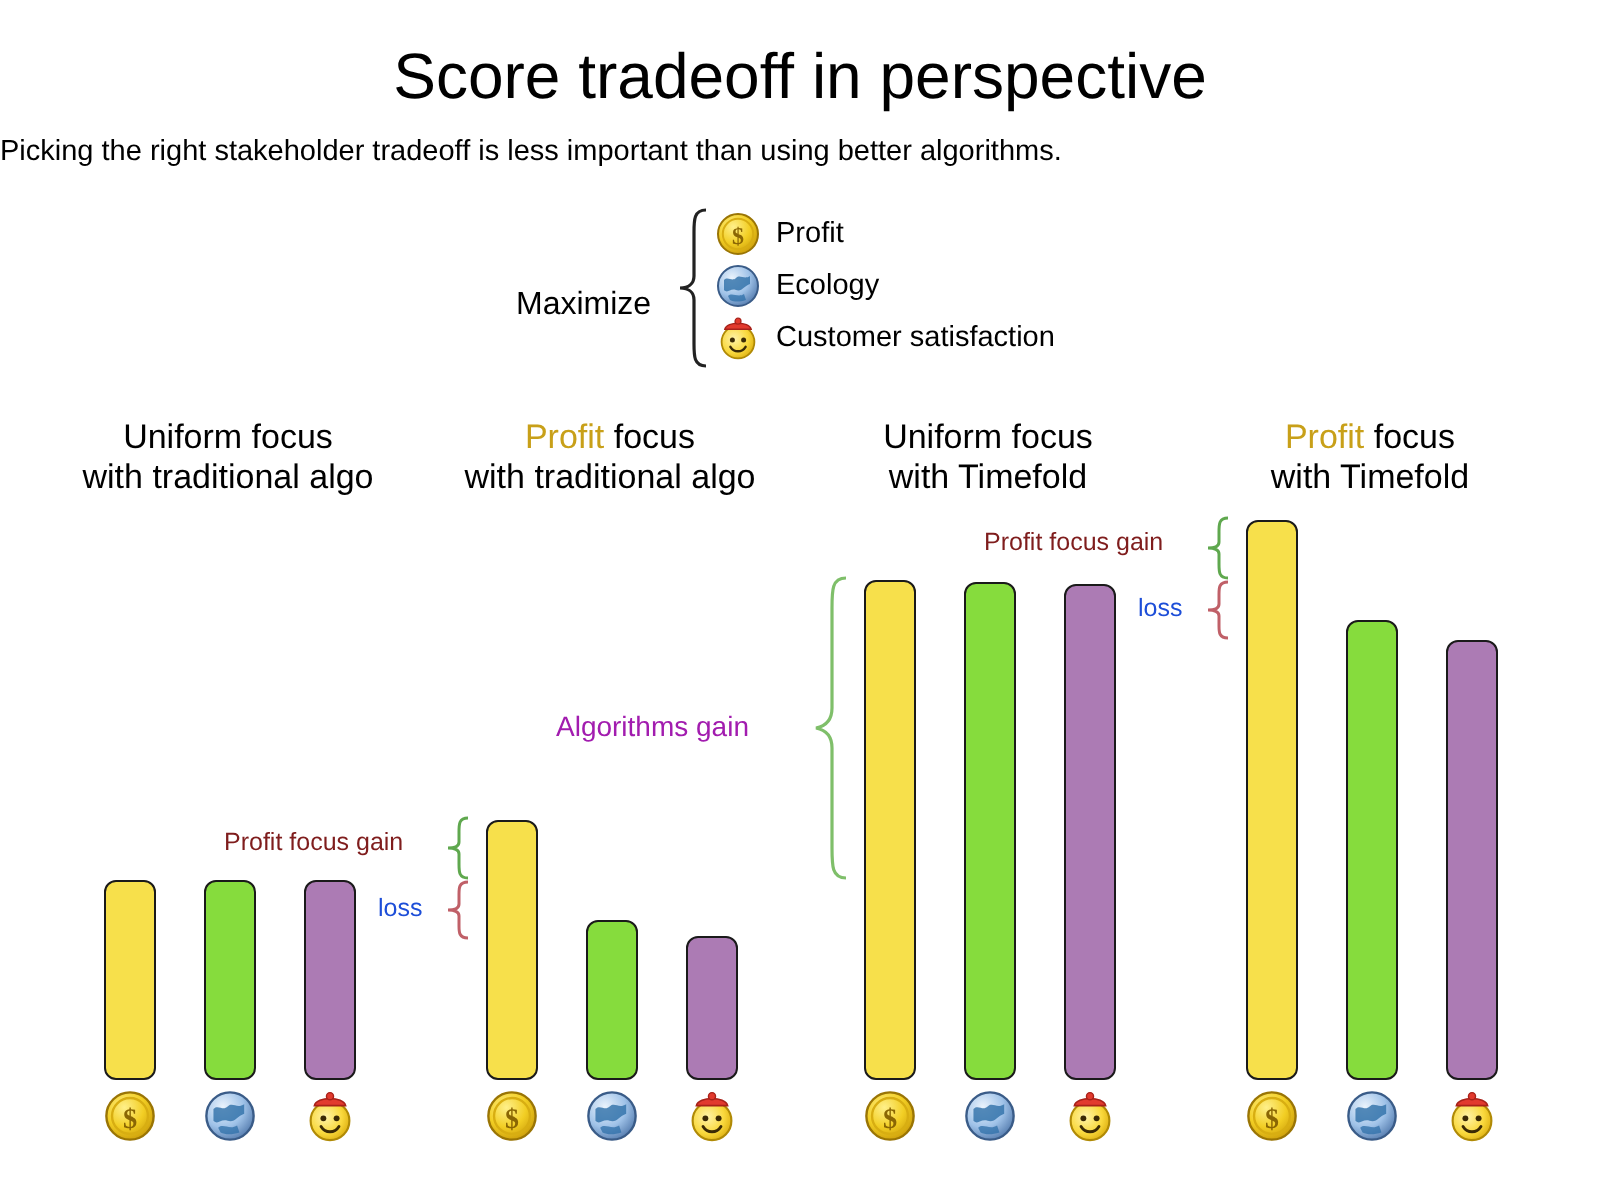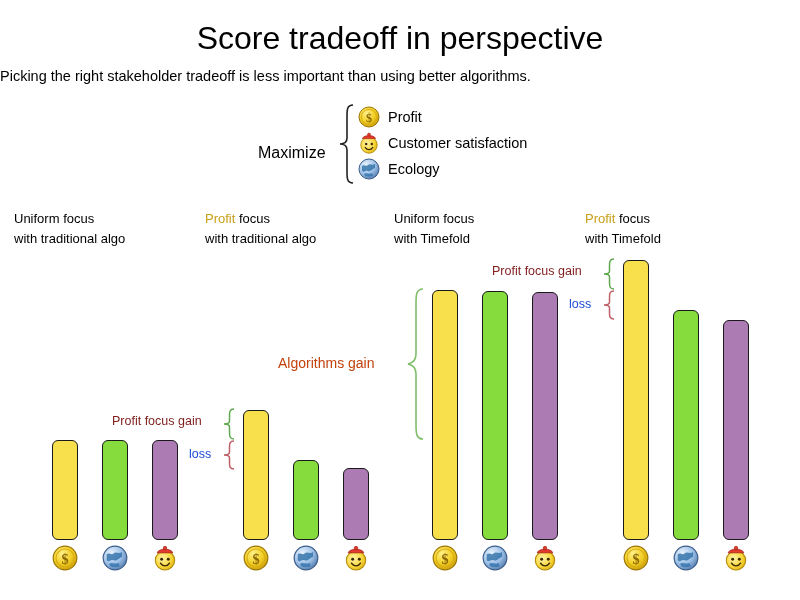--- a/index.html
+++ b/index.html
@@ -80,21 +80,22 @@
   .legend-label {
     font-size: 14.5px;
     white-space: nowrap;
   }
 
   
   .col-header {
     position: absolute;
     top: 209px;
     width: 200px;
-    font-size: 13px;
+    text-align: center;
+    font-size: 17px;
     line-height: 20px;
   }
   .col-header .hl {
     color: #C8A019;
   }
 
   
   .bar {
     position: absolute;
     box-sizing: border-box;
@@ -111,21 +112,21 @@
 
   
   .annot {
     position: absolute;
     font-size: 12.5px;
     white-space: nowrap;
     line-height: 14px;
   }
   .annot.gain { color: #7f1d1d; }
   .annot.loss { color: #1d4ed8; }
-  .annot.algo { color: #c2410c; font-size: 14px; }
+  .annot.algo { color: #a21caf; font-size: 14px; }
 
   .brace-svg { position: absolute; }
 </style>
 </head>
 <body>
 
 <div id="chart-title">Score tradeoff in perspective</div>
 <div id="chart-subtitle">Picking the right stakeholder tradeoff is less important than using better algorithms.</div>
 
 <div id="legend">
@@ -144,55 +145,55 @@
             <stop offset="0%" stop-color="#FFF08A"></stop>
             <stop offset="55%" stop-color="#F2CE24"></stop>
             <stop offset="100%" stop-color="#C99A08"></stop>
           </radialGradient>
         </defs>
         <circle cx="11" cy="11" r="10" fill="url(#coinG)" stroke="#9A7505" stroke-width="1"></circle>
         <circle cx="11" cy="11" r="7.6" fill="none" stroke="#D8AE12" stroke-width="1"></circle>
         <text x="11" y="16" text-anchor="middle" font-family="Liberation Serif, serif" font-size="12" font-weight="bold" fill="#8A6604">$</text>
       </svg>
       <span class="legend-label">Profit</span>
+    </div>
+
+    <div class="legend-item">
+      <svg class="legend-icon" viewBox="0 0 22 22">
+        <defs>
+          <radialGradient id="globeG" cx="35%" cy="30%" r="80%">
+            <stop offset="0%" stop-color="#EAF3FC"></stop>
+            <stop offset="55%" stop-color="#9FC2E8"></stop>
+            <stop offset="100%" stop-color="#4C74A8"></stop>
+          </radialGradient>
+        </defs>
+        <circle cx="11" cy="11" r="10" fill="url(#globeG)" stroke="#3A5C88" stroke-width="1"></circle>
+        <path d="M4,8 C6,6 8,9 10,7 C12,5 14,8 17,6 L17,10 C14,11 13,14 10,13 C7,12 6,15 4,13 Z" fill="#2E6FA8" opacity="0.8"></path>
+        <path d="M6,16 C8,14 11,17 14,15 L15,18 C12,19 9,19 7,18 Z" fill="#2E6FA8" opacity="0.75"></path>
+      </svg>
+      <span class="legend-label">Ecology</span>
     </div>
 
     <div class="legend-item">
       <svg class="legend-icon" viewBox="0 0 22 22">
         <defs>
           <radialGradient id="faceG" cx="38%" cy="40%" r="72%">
             <stop offset="0%" stop-color="#FFF3A8"></stop>
             <stop offset="60%" stop-color="#F9D83C"></stop>
             <stop offset="100%" stop-color="#D8A808"></stop>
           </radialGradient>
         </defs>
         <circle cx="11" cy="13" r="8.2" fill="url(#faceG)" stroke="#B08A06" stroke-width="0.9"></circle>
         <circle cx="8.2" cy="12" r="1.25" fill="#3B2A05"></circle>
         <circle cx="13.8" cy="12" r="1.25" fill="#3B2A05"></circle>
         <path d="M7.2,15.4 C9,18.4 13,18.4 14.8,15.4" fill="none" stroke="#3B2A05" stroke-width="1.2" stroke-linecap="round"></path>
         <path d="M4.4,6.6 C5.4,2.6 16.6,2.6 17.6,6.6 Z" fill="#E23A2E" stroke="#A8221A" stroke-width="0.7"></path>
         <circle cx="11" cy="2.6" r="1.5" fill="#E23A2E" stroke="#A8221A" stroke-width="0.6"></circle>
       </svg>
       <span class="legend-label">Customer satisfaction</span>
-    </div>
-
-    <div class="legend-item">
-      <svg class="legend-icon" viewBox="0 0 22 22">
-        <defs>
-          <radialGradient id="globeG" cx="35%" cy="30%" r="80%">
-            <stop offset="0%" stop-color="#EAF3FC"></stop>
-            <stop offset="55%" stop-color="#9FC2E8"></stop>
-            <stop offset="100%" stop-color="#4C74A8"></stop>
-          </radialGradient>
-        </defs>
-        <circle cx="11" cy="11" r="10" fill="url(#globeG)" stroke="#3A5C88" stroke-width="1"></circle>
-        <path d="M4,8 C6,6 8,9 10,7 C12,5 14,8 17,6 L17,10 C14,11 13,14 10,13 C7,12 6,15 4,13 Z" fill="#2E6FA8" opacity="0.8"></path>
-        <path d="M6,16 C8,14 11,17 14,15 L15,18 C12,19 9,19 7,18 Z" fill="#2E6FA8" opacity="0.75"></path>
-      </svg>
-      <span class="legend-label">Ecology</span>
     </div>
 
   </div>
 </div>
 
 <div class="col-header" style="left:14px;">
   <span><span>Uniform</span><span class="hl"></span><span> focus</span></span><br>
   <span>with traditional algo</span>
 </div>
 <div class="col-header" style="left:205px;">

